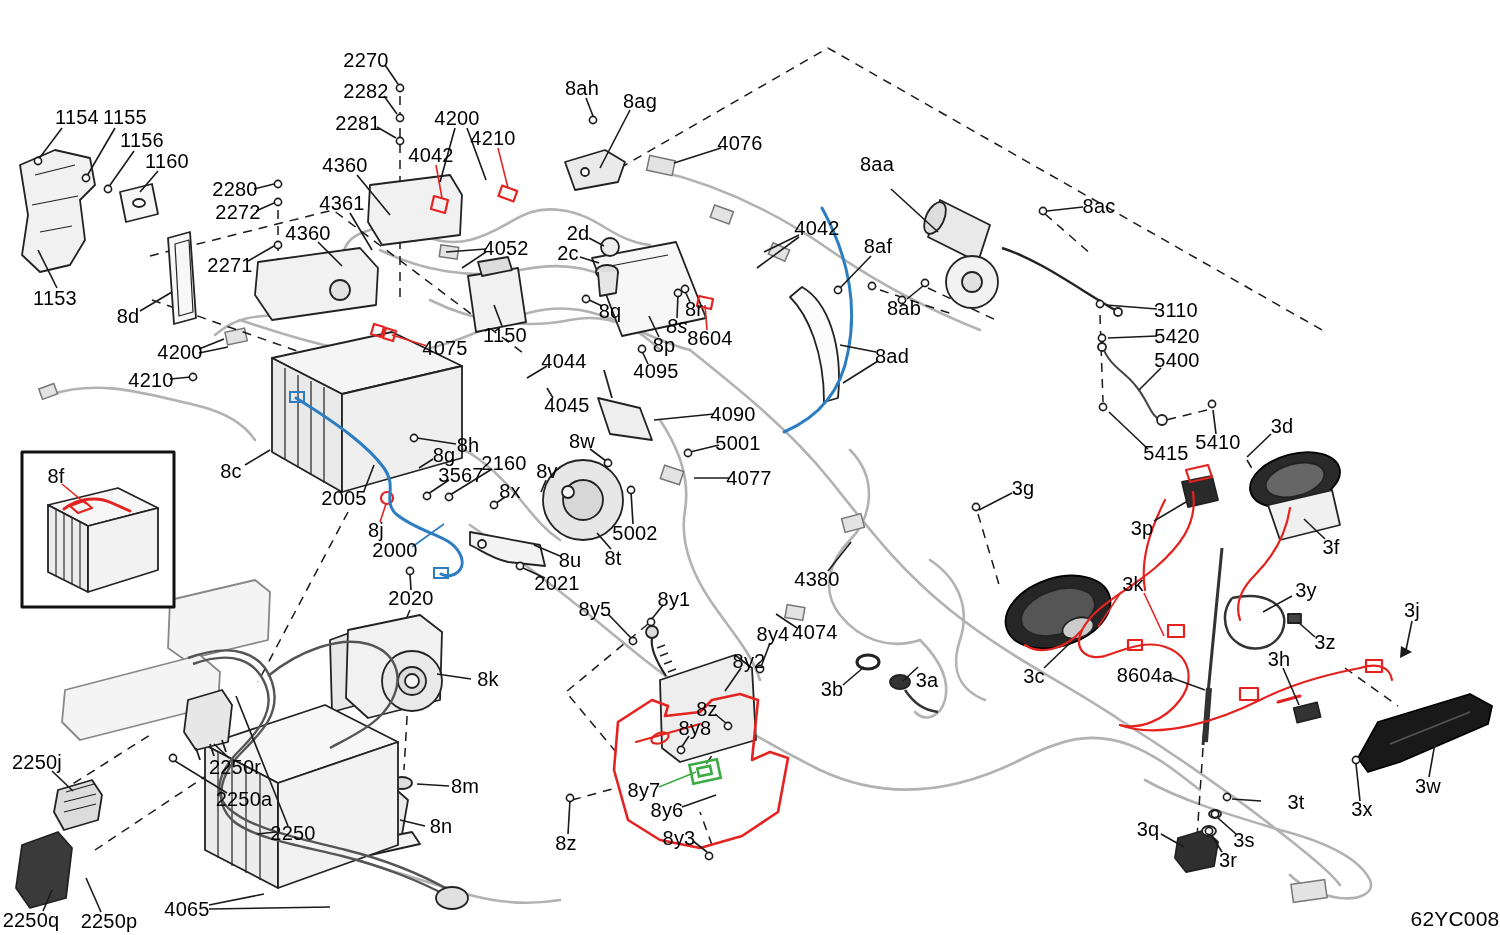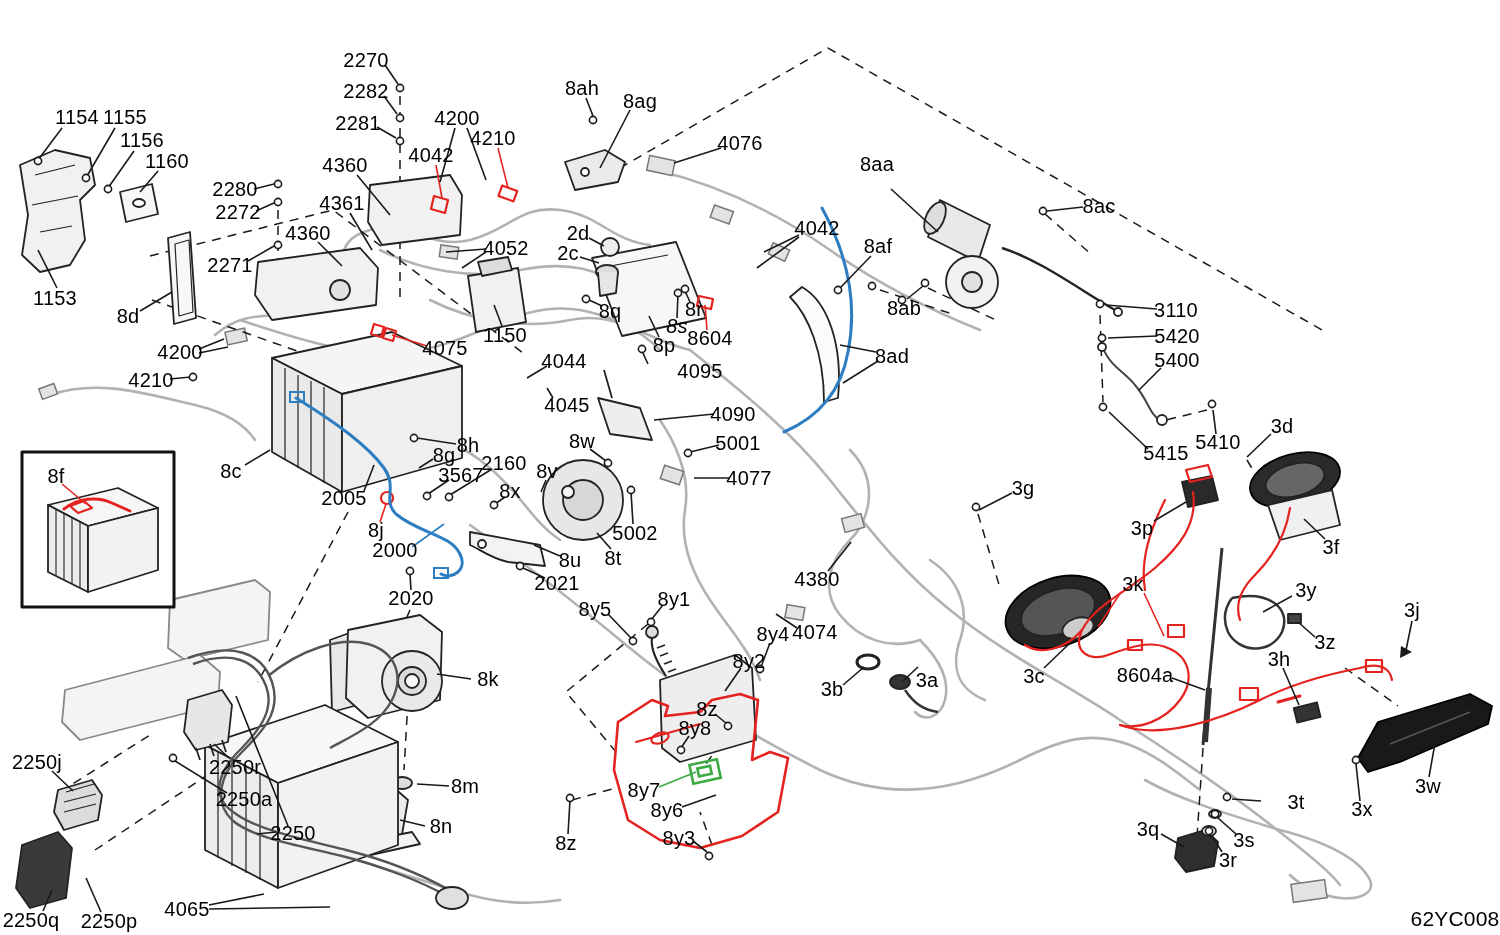--- a/index.html
+++ b/index.html
@@ -440,21 +440,21 @@
       <div class="lbl" style="left: 568px; top: 253px;">2c</div>
       <div class="lbl" style="left: 506px; top: 248px;">4052</div>
       <div class="lbl" style="left: 610px; top: 311px;">8q</div>
       <div class="lbl" style="left: 694px; top: 309px;">8r</div>
       <div class="lbl" style="left: 677px; top: 326px; font-style: italic;">8s</div>
       <div class="lbl" style="left: 664px; top: 345px;">8p</div>
       <div class="lbl" style="left: 710px; top: 338px;">8604</div>
       <div class="lbl" style="left: 505px; top: 335px;">1150</div>
       <div class="lbl" style="left: 445px; top: 348px;">4075</div>
       <div class="lbl" style="left: 564px; top: 361px;">4044</div>
-      <div class="lbl" style="left: 656px; top: 371px; margin-left: 44px;">4095</div>
+      <div class="lbl" style="left: 656px; top: 371px;">4095</div>
       <div class="lbl" style="left: 567px; top: 405px;">4045</div>
       <div class="lbl" style="left: 733px; top: 414px;">4090</div>
       <div class="lbl" style="left: 582px; top: 441px;">8w</div>
       <div class="lbl" style="left: 738px; top: 443px;">5001</div>
       <div class="lbl" style="left: 749px; top: 478px;">4077</div>
       <div class="lbl" style="left: 635px; top: 533px;">5002</div>
       <div class="lbl" style="left: 613px; top: 558px;">8t</div>
       <div class="lbl" style="left: 468px; top: 445px;">8h</div>
       <div class="lbl" style="left: 444px; top: 455px;">8g</div>
       <div class="lbl" style="left: 461px; top: 475px;">3567</div>

